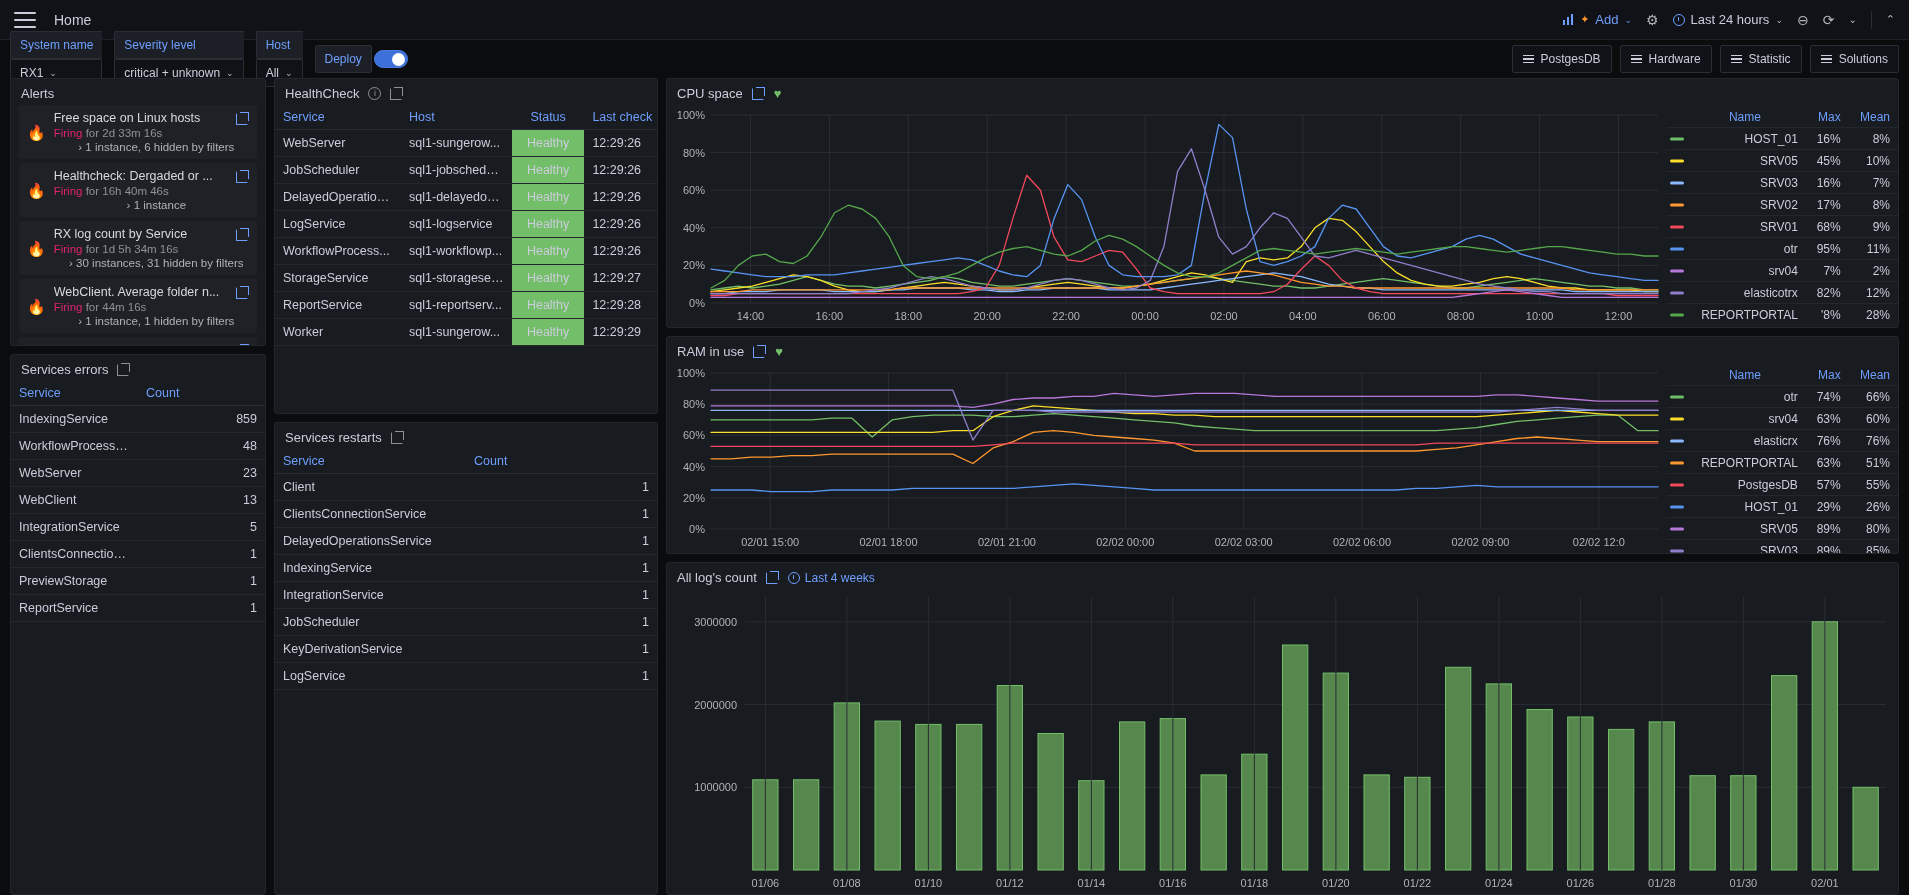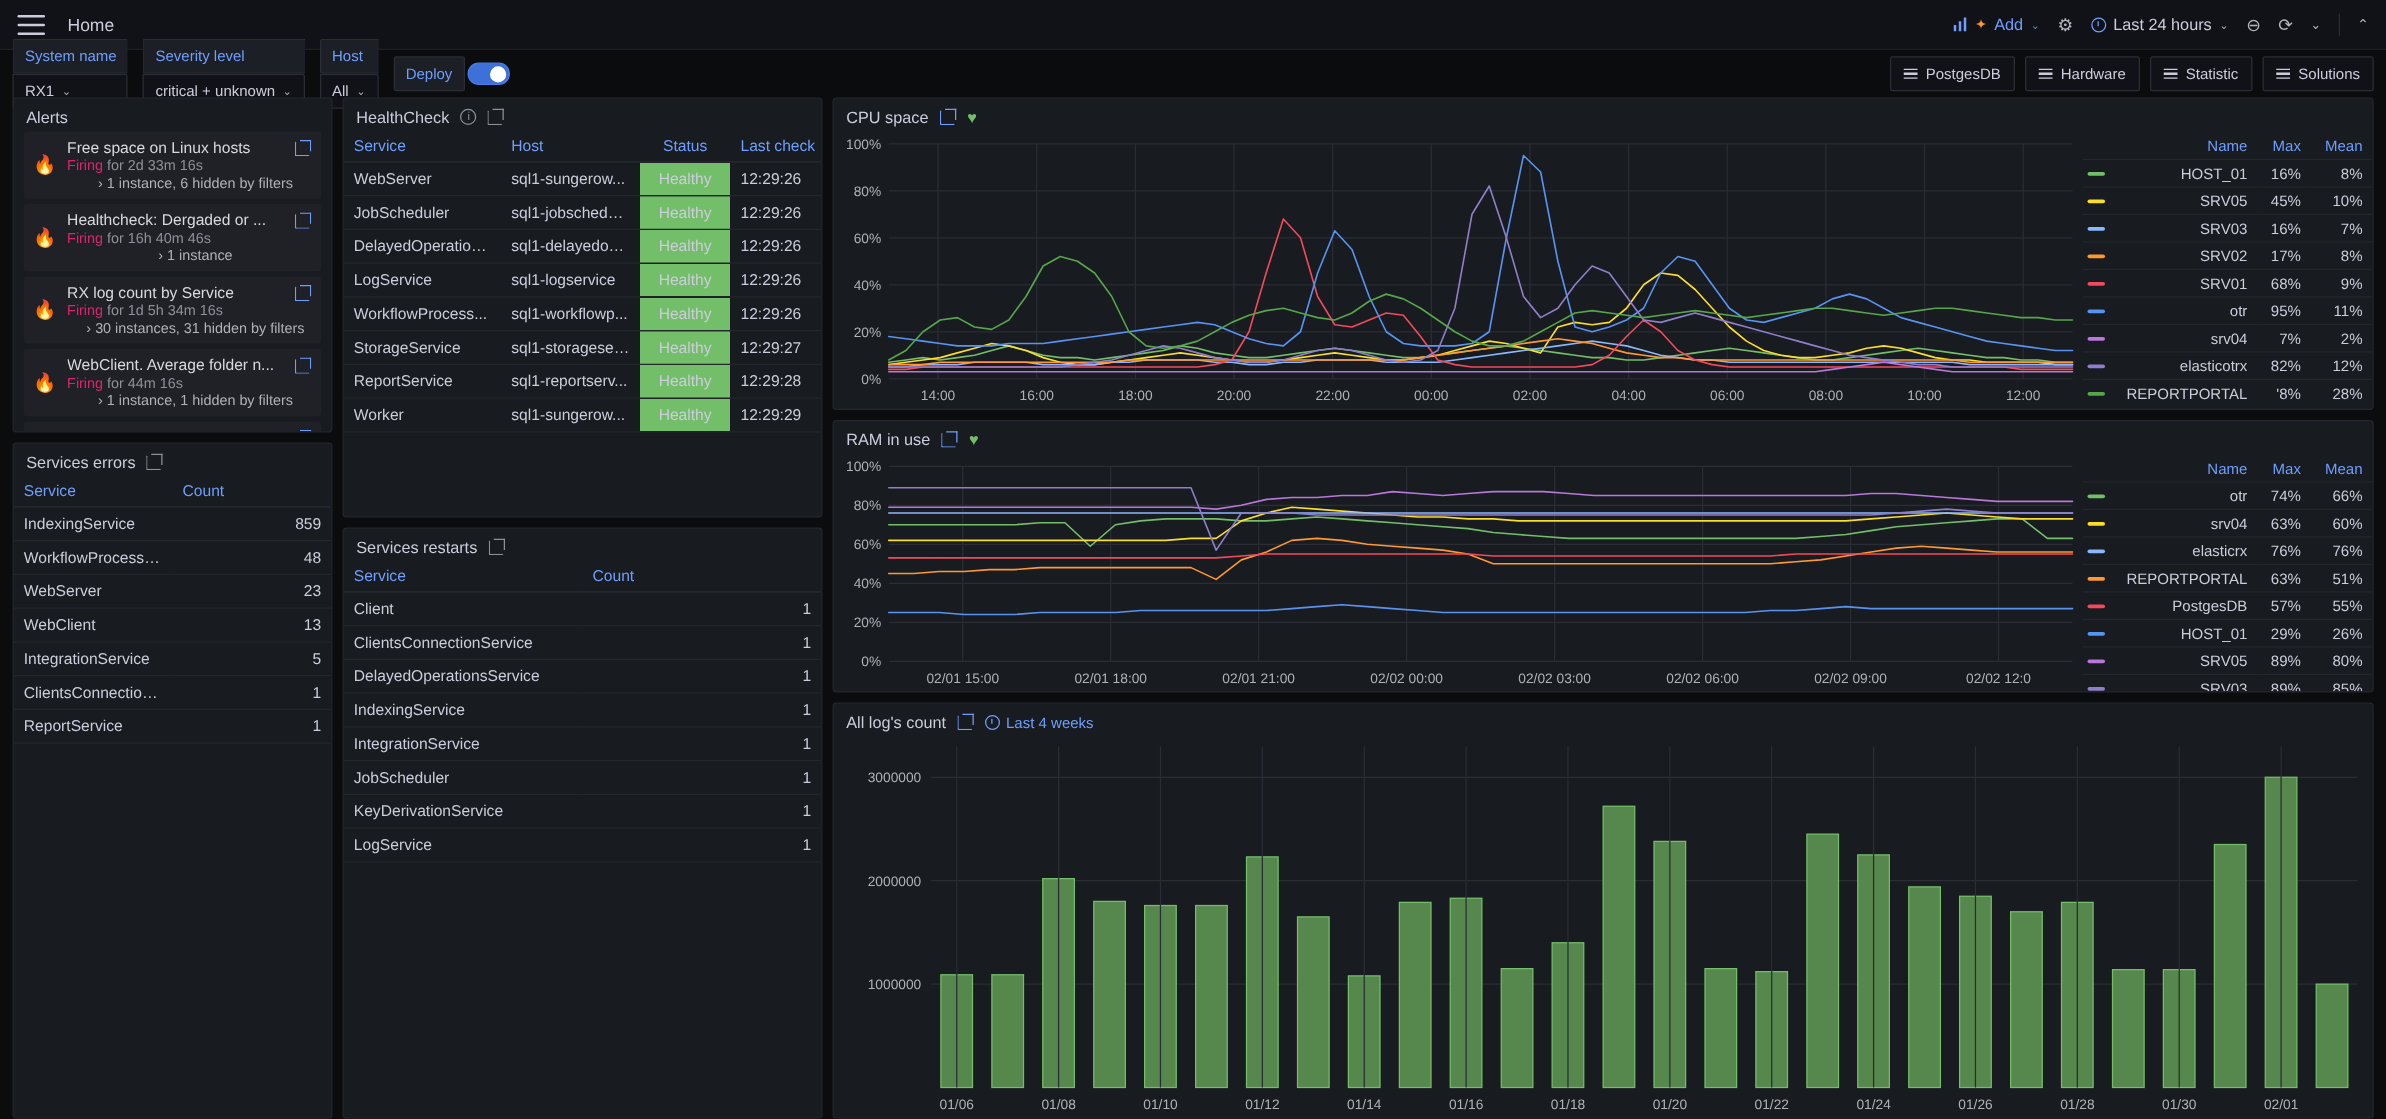--- a/index.html
+++ b/index.html
@@ -128,21 +128,21 @@
   .num { text-align:right; }
   th.num { text-align:right; }
   .healthy-cell { background:#73bf69; color:#ffffff; text-align:center; font-weight:500; }
 
   
   .ts-wrap { display:flex; height:100%; }
   .ts-plot { flex:1; position:relative; }
   .ts-legend { width:232px; overflow:hidden; padding-top:2px; }
   .ts-legend table { width:100%; border-collapse:collapse; font-size:12px; }
   .ts-legend th { color:#6e9fff; font-weight:500; padding:3px 8px; text-align:right; }
-  .ts-legend th.lname { text-align:right; padding-left:26px; }
+  .ts-legend th.lname { text-align:center; padding-left:26px; }
   .ts-legend td { padding:3.5px 8px; border-top:1px solid #23262b; color:#ccccdc; text-align:right; }
   .ts-legend td.lname { text-align:right; color:#ccccdc; position:relative; padding-left:26px; }
   .swatch { position:absolute; left:4px; top:50%; transform:translateY(-50%);
     width:14px; height:3px; border-radius:2px; }
   .axis-lbl { fill:#b0b2b8; font-size:11px; font-family:"Liberation Sans",sans-serif; }
   .grid-line { stroke:#2a2d34; stroke-width:1; }
 
   
   .bar-rect { fill:#56874d; stroke:#73bf69; stroke-width:1; }
 </style>
@@ -342,20 +342,24 @@
               <tr>
                 <td class="link">WebClient</td>
                 <td class="num">13</td>
               </tr>
               <tr>
                 <td class="link">IntegrationService</td>
                 <td class="num">5</td>
               </tr>
               <tr>
                 <td class="link">ClientsConnectionService</td>
+                <td class="num">1</td>
+              </tr>
+              <tr>
+                <td class="link">PreviewStorage</td>
                 <td class="num">1</td>
               </tr>
               <tr>
                 <td class="link">ReportService</td>
                 <td class="num">1</td>
               </tr>
             </tbody>
         </table>
       </div>
     </div>

